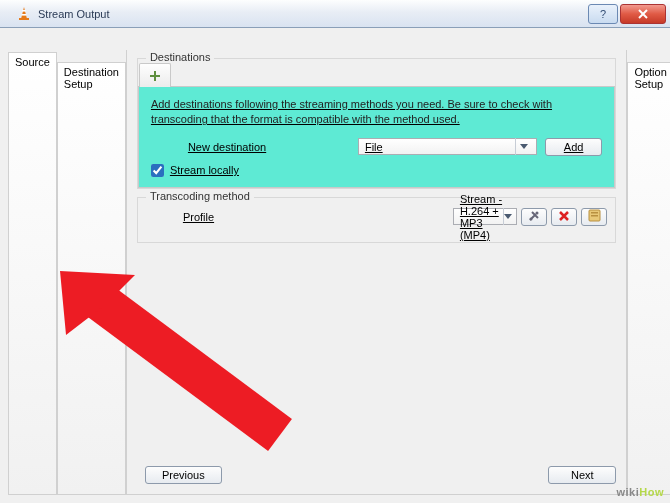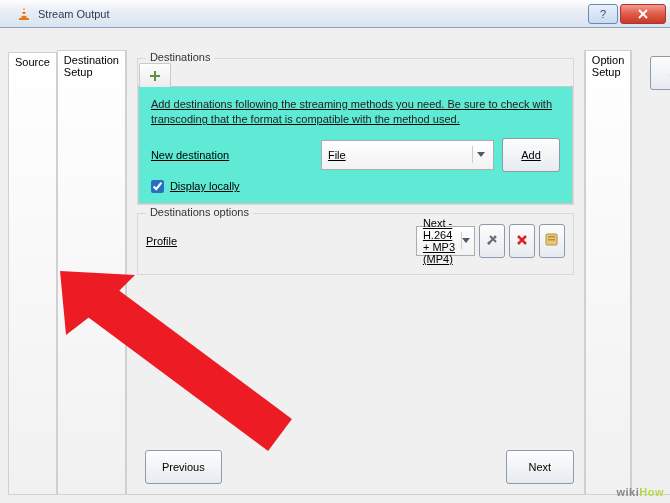--- a/index.html
+++ b/index.html
@@ -18,21 +18,21 @@
 .winbtn { height: 20px; width: 30px; margin-right: 2px; border: 1px solid #6b89b3; border-radius: 3px; display: flex; align-items: center; justify-content: center; background: linear-gradient(#e9f1fb,#c9dbf0); color:#324d73; cursor:pointer; }
 .winbtn.close { background: linear-gradient(#f29a8f,#e05a45 50%,#c63a28); border-color:#a33; color:#fff; width:46px; margin-right:4px; }
 .winbtn.close svg { stroke:#fff; }
 
 .client { background:#f0f0f0; padding: 22px 8px 8px; height: calc(503px - 28px); display:flex; flex-direction:row; }
 
 .section-header {
   background: linear-gradient(#fff,#f1f1f1);
   border:1px solid #d0d0d0;
   padding: 3px 6px;
-  margin-top: 0;
+  margin-top: 12px;
 }
 .section-header:first-child { margin-top: 2px; }
 
 .body-panel {
   border:1px solid #d0d0d0;
   border-top:none;
   background:#f0f0f0;
   padding: 8px 10px 10px;
   flex:1;
   display:flex;
@@ -69,38 +69,38 @@
 }
 .tab svg { display:block; }
 .tabpage {
   border:1px solid #c9c9c9;
   background:#5eead4;
   padding:10px 12px;
   margin:-1px -8px -8px -8px;
 }
 .desc { color:#222; line-height:1.4; margin-bottom:10px; }
 .row { display:flex; align-items:center; margin-bottom:8px; }
-.row .lbl { width:170px; }
+.row .lbl { width:170px;margin-left:37px; }
 .combo {
   flex:1;
-  height:30px;
+  height:17px;
   border:1px solid #abadb3;
   background: linear-gradient(#fff,#f2f2f2);
   display:flex; align-items:center;
   padding:0 4px 0 6px;
   position:relative;
 }
 .combo .arrow {
   width:17px; height:17px;
   margin-left:auto;
   border-left:1px solid #c7cdd6;
   display:flex; align-items:center; justify-content:center;
 }
 .btn {
-  height:34px;
+  height:18px;
   border:1px solid #8d9aab;
   background:linear-gradient(#fdfdfd,#e7ebf0);
   border-radius:3px;
   padding:0 18px;
   margin-left:8px;
   cursor:pointer;
   display:flex; align-items:center; justify-content:center;
 }
 .btn.small { padding:0; width:26px; margin-left:4px; }
 .chk { display:flex; align-items:center; gap:6px; }
@@ -200,32 +200,32 @@
                   <path d="M0 0 L8 0 L4 5 Z" fill="#4a5a70"></path>
                 </svg>
             </span>
           </div>
           <div class="btn">
             <span>Add</span>
           </div>
         </div>
         <label class="chk">
           <input type="checkbox" checked="" style="">
-          <span>Display locally</span>
+          <span>Stream locally</span>
         </label>
       </div>
     </div>
 
     <div class="group">
-      <span class="group-title">Destinations options</span>
+      <span class="group-title">Transcoding method</span>
       <div class="row">
         <span class="lbl" style="width:170px">Profile</span>
         <div style="width:100px"></div>
         <div class="combo">
-          <span>Next - H.264 + MP3 (MP4)</span>
+          <span>Stream - H.264 + MP3 (MP4)</span>
           <span class="arrow">
             <svg width="8" height="6" viewBox="0 0 8 6">
                 <path d="M0 0 L8 0 L4 5 Z" fill="#4a5a70"></path>
               </svg>
           </span>
         </div>
         <div class="btn small">
           <span>
             <svg width="14" height="14" viewBox="0 0 14 14">
                 <path d="M3 11 L9 5 M5 3 L11 9" stroke="#667" stroke-width="2"></path>

